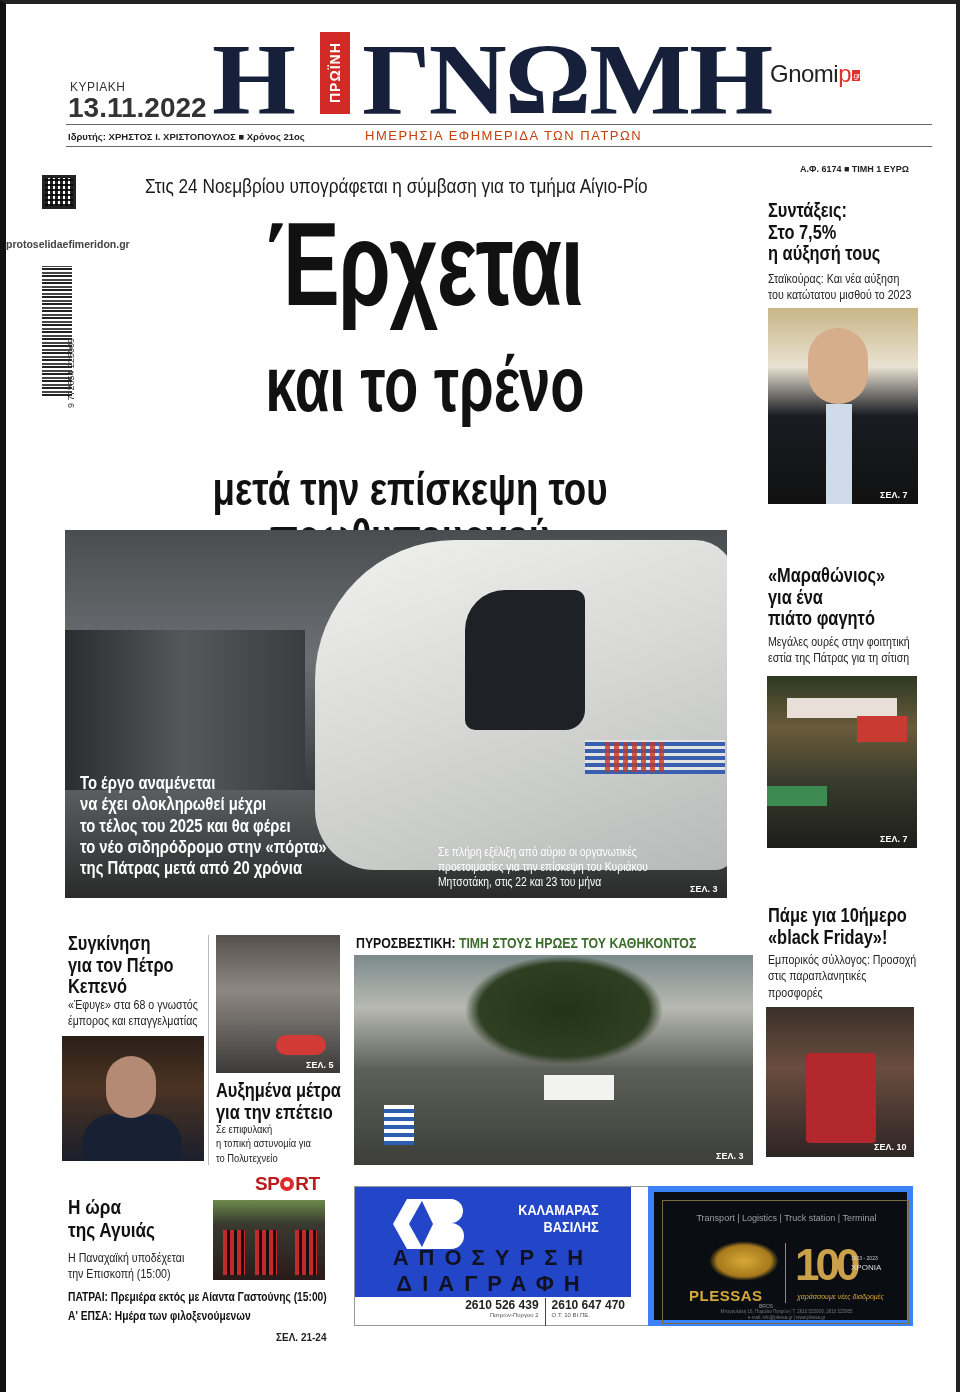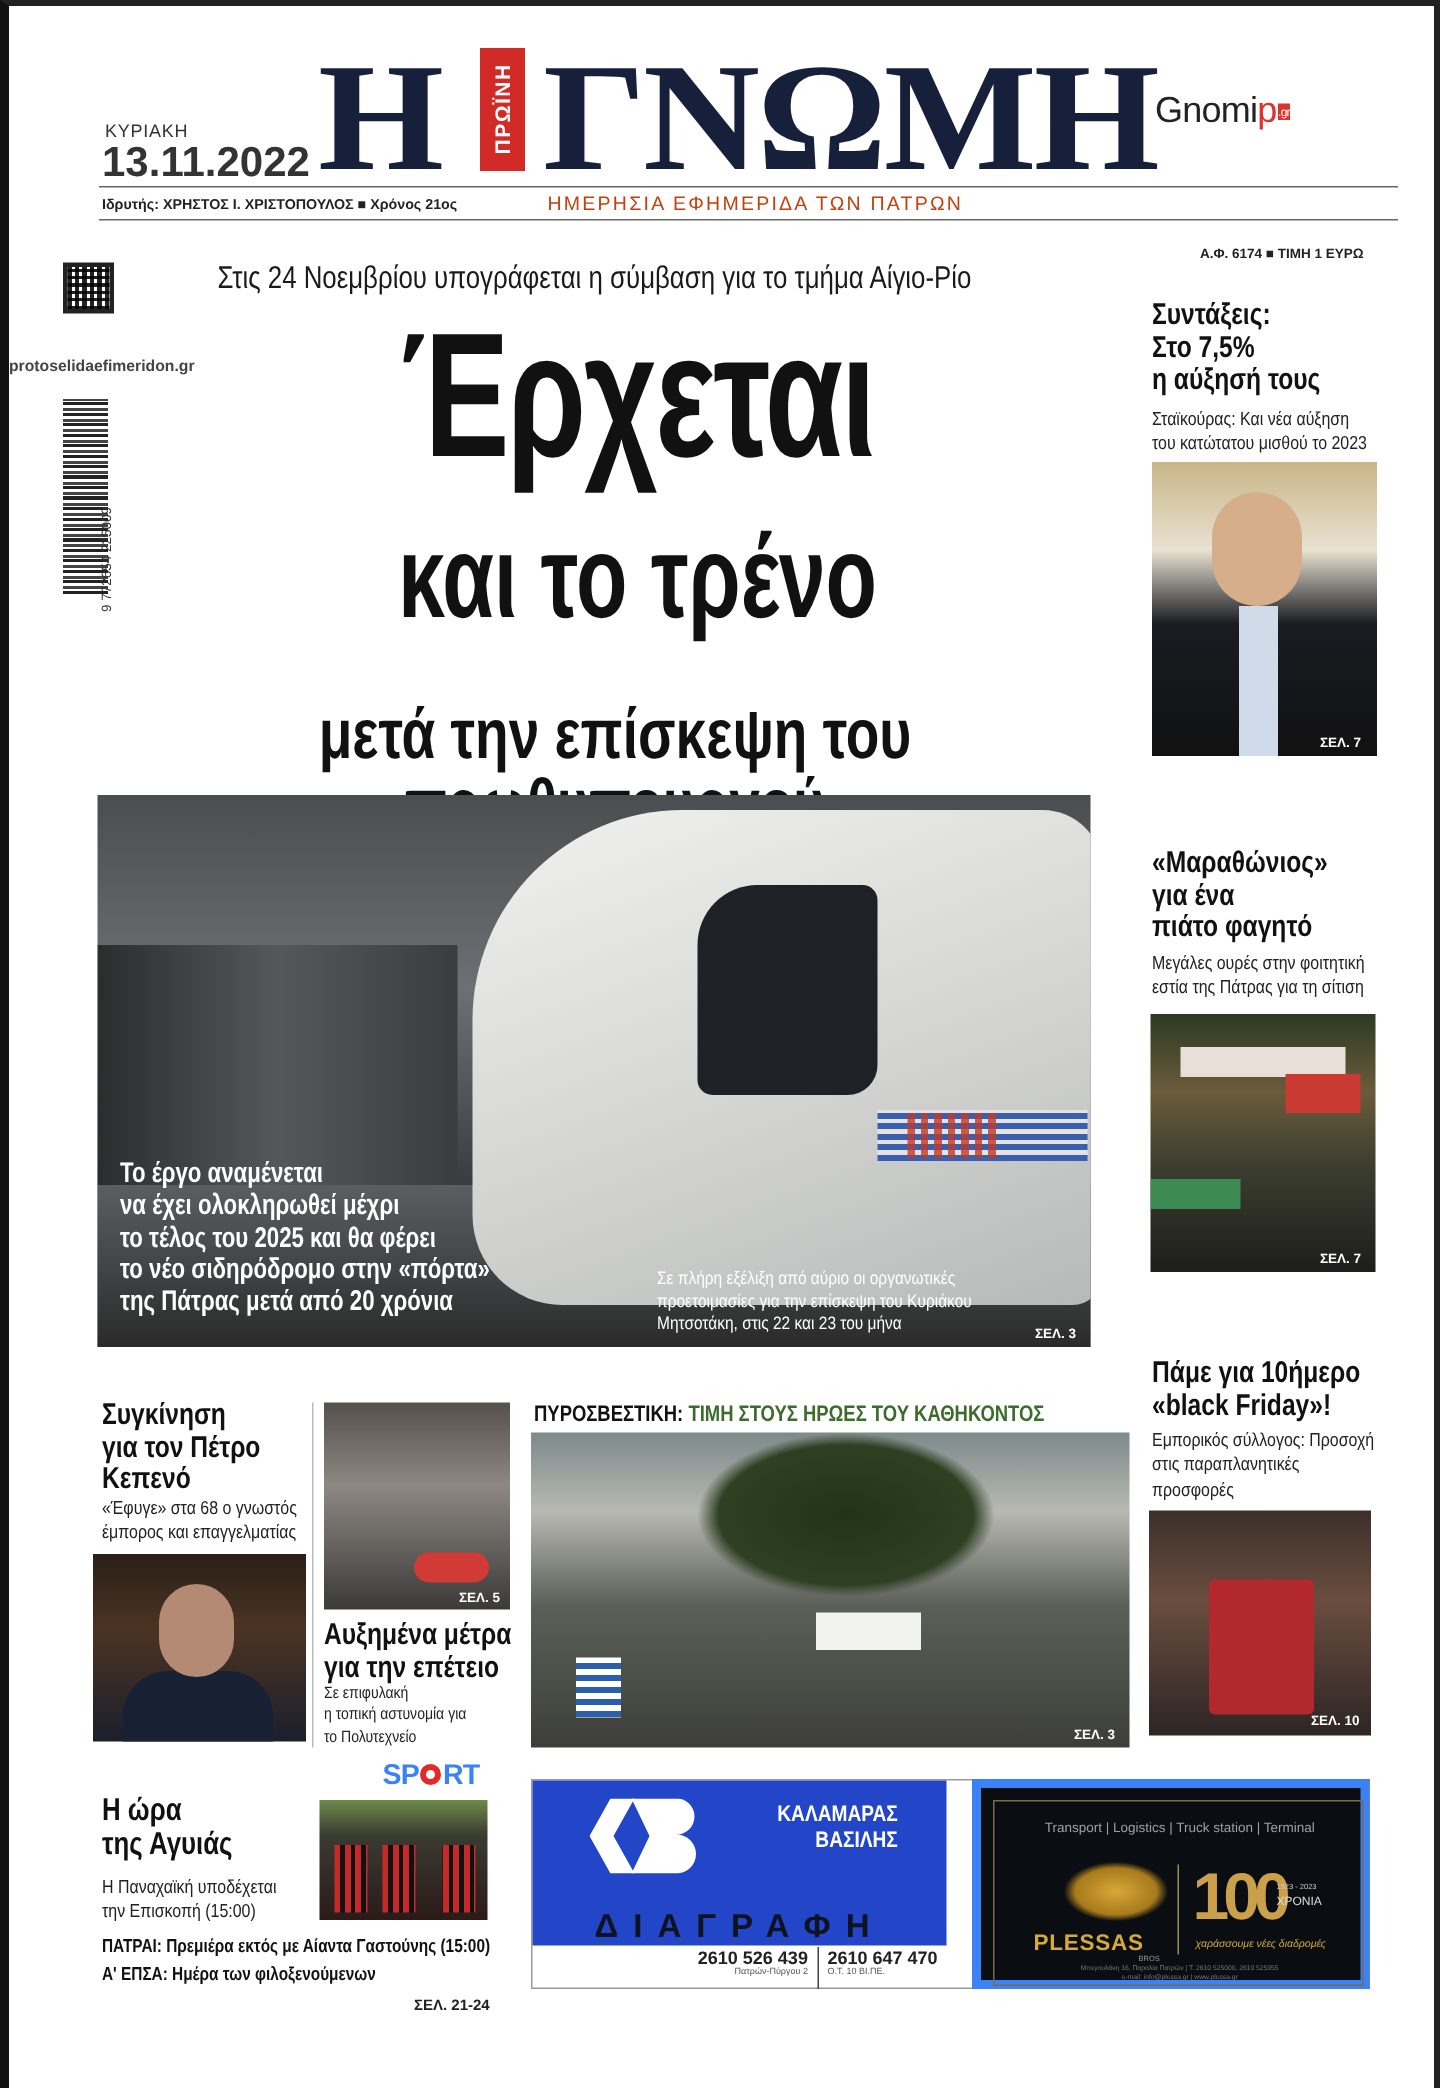--- a/index.html
+++ b/index.html
@@ -72,21 +72,21 @@
   .ph-memorial { left: 216px; top: 935px; width: 124px; height: 138px; background: linear-gradient(180deg,#55504c 0%,#8e8883 40%,#3b3a38 100%); }
   .ph-memorial .flowers { position: absolute; left: 60px; top: 100px; width: 50px; height: 20px; background: #d23a35; border-radius: 10px; }
   .vrule { left: 208px; top: 935px; width: 1px; height: 230px; background: #bbb; }
   .fire-kicker { left: 356px; top: 934px; font-size: 15px; font-weight: bold; transform: scaleX(0.82); transform-origin: left; white-space: nowrap; }
   .fire-kicker .k1 { color: #111; }
   .fire-kicker .k2 { color: #3b6c2c; }
   .ph-fire { left: 354px; top: 955px; width: 399px; height: 210px; background: linear-gradient(180deg,#7c8a8a 0%,#b7b9b2 25%,#5c5f58 55%,#3d3e39 100%); }
   .ph-fire .tree { position: absolute; left: 110px; top: 0; width: 200px; height: 110px; background: radial-gradient(ellipse at center,#223318 0%,#2e3f22 60%,transparent 70%); }
   .ph-fire .table { position: absolute; left: 190px; top: 120px; width: 70px; height: 25px; background: #f2f2f0; }
   .ph-fire .flag { position: absolute; left: 30px; top: 150px; width: 30px; height: 40px; background: repeating-linear-gradient(0deg,#2b5fae 0 4px,#fff 4px 8px); }
-  .sport-logo { left: 255px; top: 1173px; font-size: 19px; font-weight: 900; color: #3b82f6; letter-spacing: -0.5px; }
+  .sport-logo { left: 255px; top: 1173px; font-size: 19px; font-weight: 900; color: #b91c1c; letter-spacing: -0.5px; }
   .sport-logo .o { display: inline-block; width: 14px; height: 14px; border: 4px solid #e22a2a; border-radius: 50%; vertical-align: -1px; margin: 0 1px; }
   .ph-sport { left: 213px; top: 1200px; width: 112px; height: 80px; background: linear-gradient(180deg,#6c8a4a 0%,#3a3a30 30%,#2a1a18 100%); }
   .ph-sport .jersey { position: absolute; top: 30px; width: 22px; height: 45px; background: repeating-linear-gradient(90deg,#c52a2a 0 4px,#111 4px 7px); }
   .sport-sub { left: 68px; font-size: 12.5px; font-weight: bold; color: #111; transform: scaleX(0.82); transform-origin: left; white-space: nowrap; }
   .sel-dark { font-size: 10px; font-weight: bold; color: #222; }
 
   
   .ad-k { left: 354px; top: 1186px; width: 326px; height: 140px; border: 1px solid #999; background: #fff; }
   .ad-k .blue { position: absolute; left: 0; top: 0; width: 276px; height: 110px; background: #2346c9; }
   .ad-k .mark { position: absolute; left: 38px; top: 12px; width: 76px; height: 50px; }
@@ -264,20 +264,21 @@
 <div class="abs ad-k">
   <div class="blue">
     <svg class="mark" viewBox="0 0 76 50">
       <polygon points="0,25 14,0 30,0 16,25 30,50 14,50" fill="#fff"></polygon>
       <path d="M28,0 H58 A12,12 0 0 1 58,24 A13,13 0 0 1 58,50 H28 L40,25 Z" fill="#fff"></path>
     </svg>
     <div class="name">
       <div>ΚΑΛΑΜΑΡΑΣ</div>
       <div>ΒΑΣΙΛΗΣ</div>
     </div>
+    <div class="big" style="top:58px">ΑΠΟΣΥΡΣΗ</div>
     <div class="big" style="top:84px">ΔΙΑΓΡΑΦΗ</div>
   </div>
   <div class="phones">
     <div class="phone">
       <div class="num">2610 526 439</div>
       <div class="loc">Πατρών-Πύργου 2</div>
     </div>
     <div class="phone">
       <div class="num">2610 647 470</div>
       <div class="loc" style="text-align:left">Ο.Τ. 10 ΒΙ.ΠΕ.</div>

